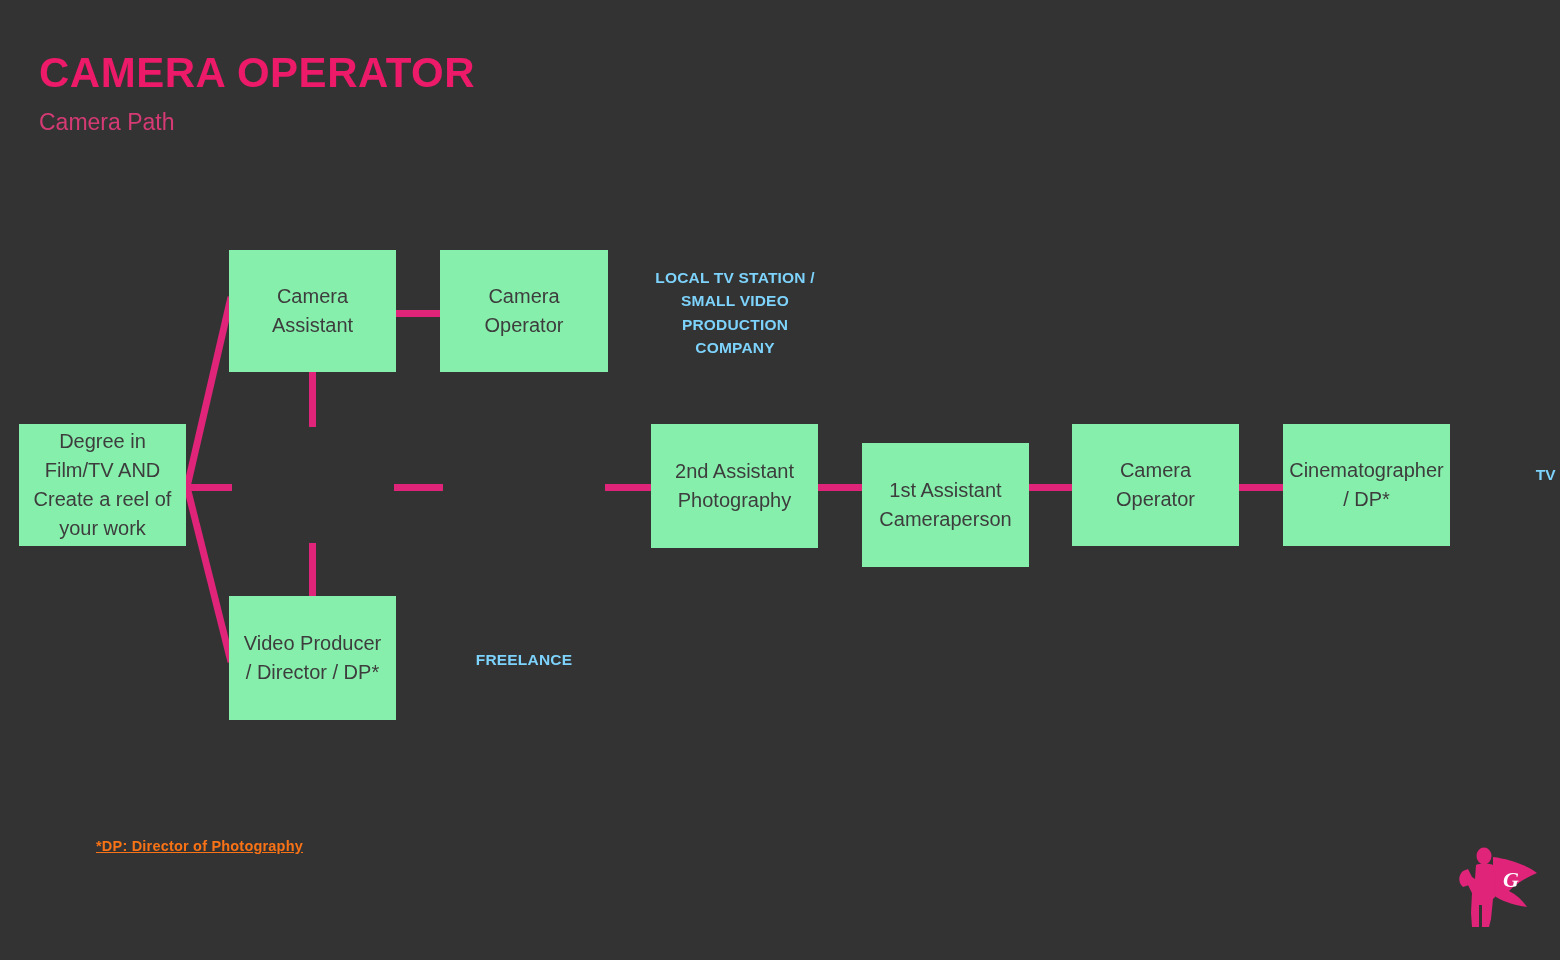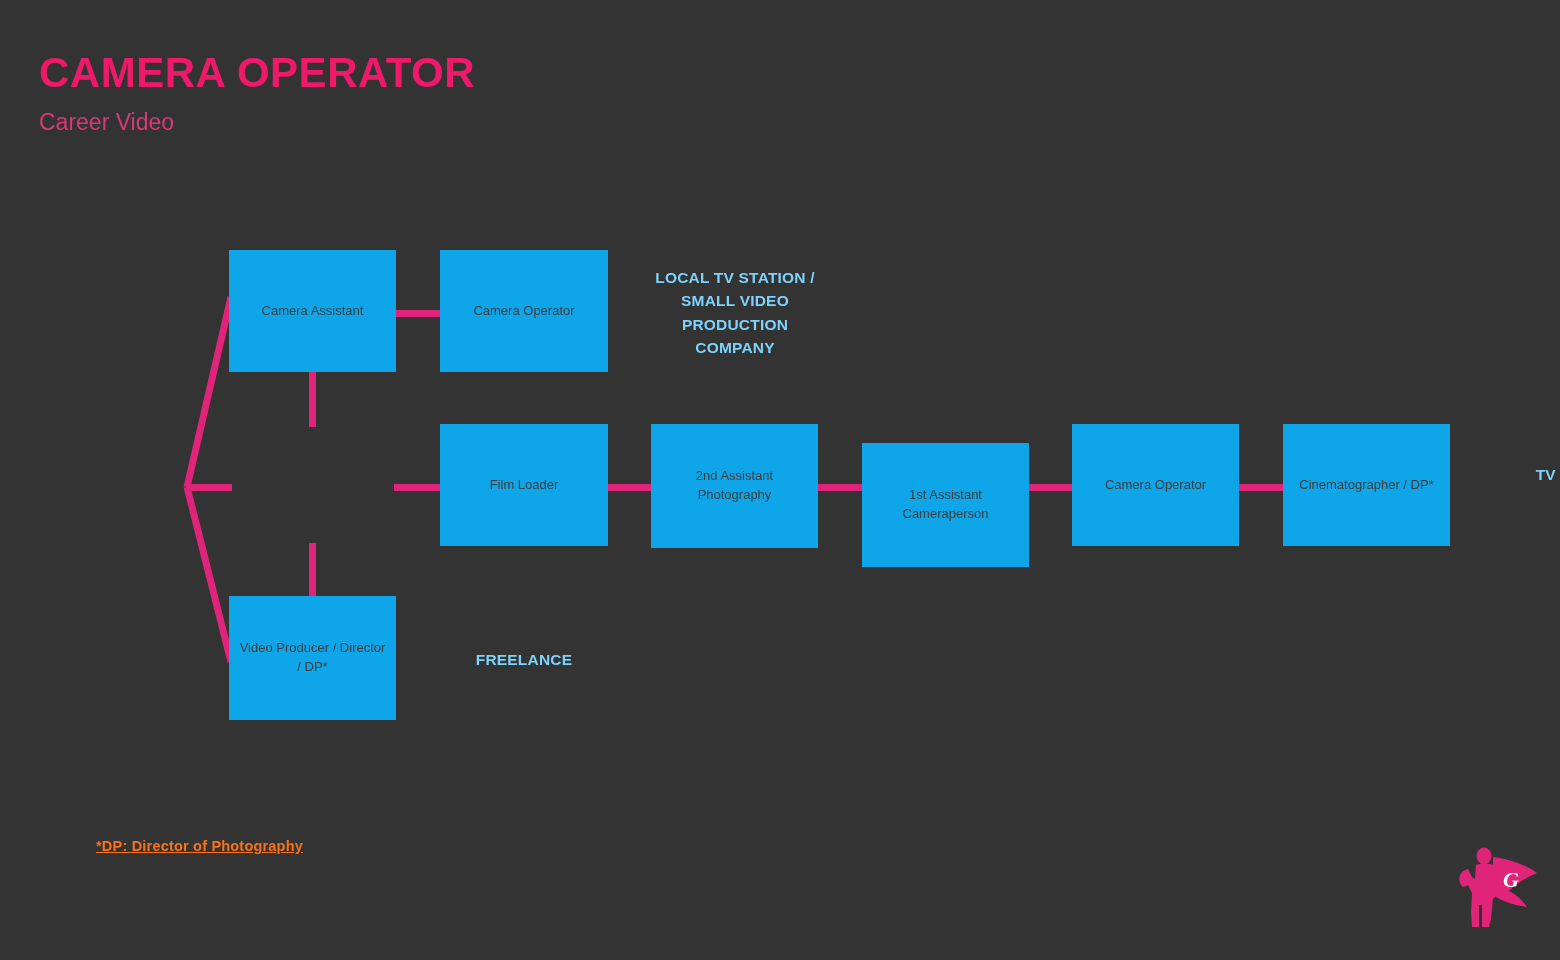--- a/index.html
+++ b/index.html
@@ -45,27 +45,27 @@
     position: absolute;
     left: 0;
     top: 0;
     width: 1560px;
     height: 960px;
   }
 
   
   .node {
     position: absolute;
-    background: #0ea5e9;
+    background: #86efac;
     color: #3d3d3d;
     display: flex;
     align-items: center;
     justify-content: center;
     text-align: center;
-    font-size: 13px;
+    font-size: 20px;
     line-height: 1.45;
     padding: 16px 10px;
     box-sizing: border-box;
     z-index: 3;
   }
 
   
   .caption {
     position: absolute;
     color: #7dd3fc;
@@ -99,21 +99,21 @@
     height: 92px;
     z-index: 3;
   }
 </style>
 </head>
 <body>
 
 <div id="canvas">
 
   <div id="title">CAMERA OPERATOR</div>
-  <div id="subtitle">Career Video</div>
+  <div id="subtitle">Camera Path</div>
 
   <svg id="edges" viewBox="0 0 1560 960" width="1560" height="960" xmlns="http://www.w3.org/2000/svg">
     <g stroke="#e0247a" stroke-width="7" fill="none" shape-rendering="crispEdges">
 
       <line x1="186" y1="487" x2="232" y2="487"></line>
 
       <line x1="394" y1="313" x2="443" y2="313"></line>
 
       <line x1="394" y1="487" x2="443" y2="487"></line>
 
@@ -130,27 +130,27 @@
       <line x1="312" y1="543" x2="312" y2="599"></line>
     </g>
     <g stroke="#e0247a" stroke-width="7" fill="none" stroke-linecap="butt">
 
       <line x1="187" y1="487" x2="231" y2="297"></line>
 
       <line x1="187" y1="487" x2="231" y2="662"></line>
     </g>
   </svg>
 
+  <div class="node" style="left:19px; top:424px; width:167px; height:122px;">Degree in Film/TV AND Create a reel of your work</div>
 
   <div class="node" style="left:229px; top:250px; width:167px; height:122px;">Camera Assistant</div>
 
   <div class="node" style="left:440px; top:250px; width:168px; height:122px;">Camera Operator</div>
 
 
-  <div class="node" style="left:440px; top:424px; width:168px; height:122px;">Film Loader</div>
 
   <div class="node" style="left:651px; top:424px; width:167px; height:124px;">2nd Assistant Photography</div>
 
   <div class="node" style="left:862px; top:423px; width:167px; height:124px;margin-top:20px;">1st Assistant Cameraperson</div>
 
   <div class="node" style="left:1072px; top:424px; width:167px; height:122px;">Camera Operator</div>
 
   <div class="node" style="left:1283px; top:424px; width:167px; height:122px;">Cinematographer / DP*</div>
 
   <div class="node" style="left:229px; top:596px; width:167px; height:124px;">Video Producer / Director / DP*</div>

